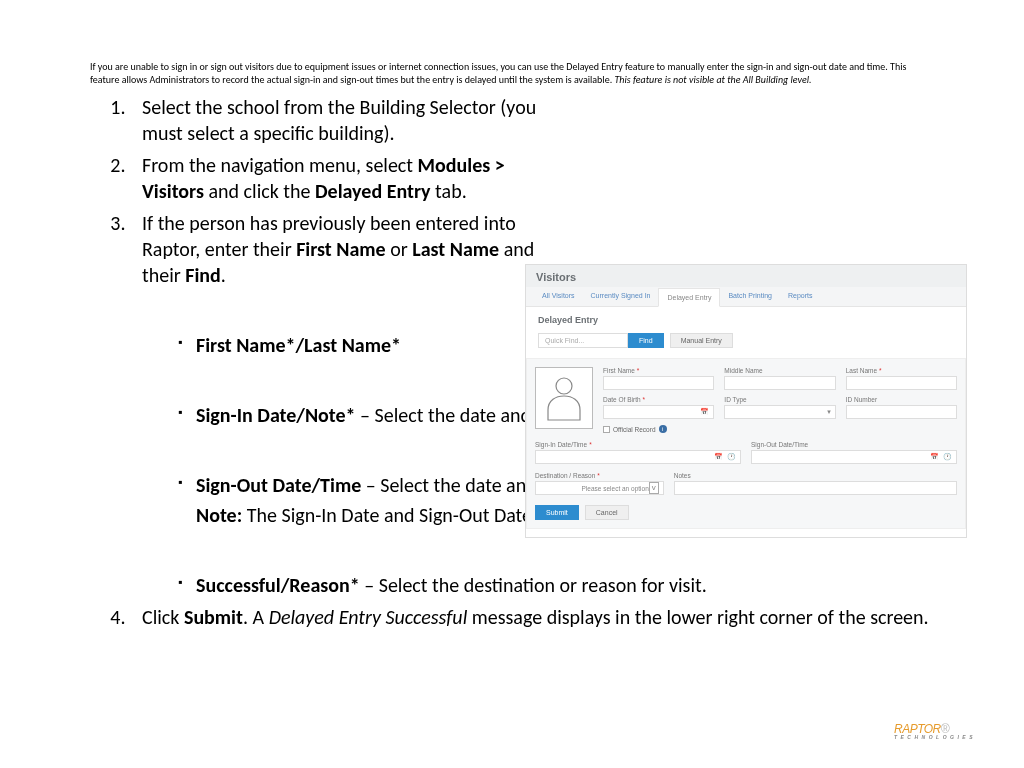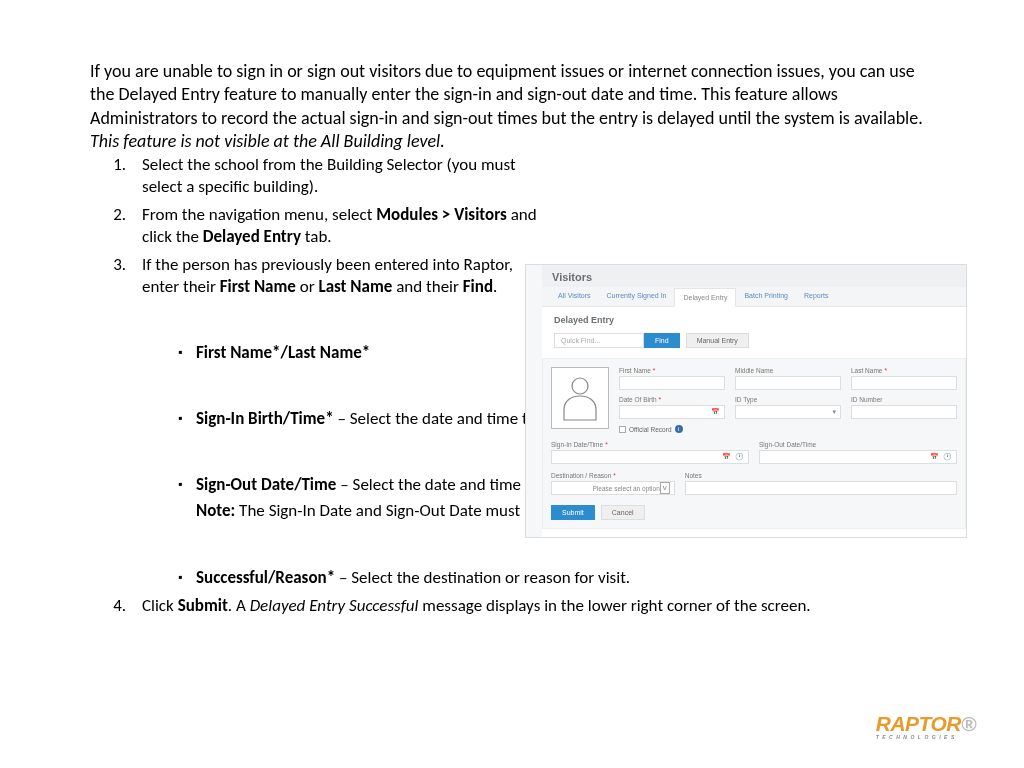--- a/index.html
+++ b/index.html
@@ -1,33 +1,33 @@
 <!DOCTYPE html>
 <html><head>
 <meta charset="utf-8">
 <style>
   * { box-sizing: border-box; margin: 0; padding: 0; }
   body { font-family: Calibri, 'Segoe UI', Arial, sans-serif; width: 1024px; height: 768px; background: #fff; color: #000; position: relative; }
   .page { padding: 60px 90px 20px 90px; }
   h1 { font-size: 40px; font-weight: 400; margin-bottom: 6px; border-bottom: 2px solid #e58a2a; padding-bottom: 4px; }
-  .intro { font-size: 18px; line-height: 1.3; margin-bottom: 0; }
+  .intro { font-size: 10px; line-height: 1.3; margin-bottom: 8px; }
   .intro em { font-style: italic; }
-  ol.main { list-style: decimal; padding-left: 40px; font-size: 17px; line-height: 1.3; }
+  ol.main { list-style: decimal; padding-left: 40px; font-size: 20px; line-height: 1.3; }
   ol.main > li { margin-bottom: 6px; padding-left: 12px; }
   ol.main > li.narrow { width: 410px; }
   .sub { margin-top: 6px; }
   ul.bullets { list-style: none; padding-left: 36px; margin-top: 6px; }
   ul.bullets > li { position: relative; margin-bottom: 4px; padding-left: 18px; margin-top: 44px; }
   ul.bullets > li::before { content: "▪"; position: absolute; left: 0; font-size: 12px; top: 3px; }
   .note-indent { padding-left: 54px; margin-top: 4px; margin-bottom: 4px; }
   .outro { font-size: 16px; line-height: 1.3; margin-top: 6px; }
   b { font-weight: bold; }
 
   
-  .shot { position: absolute; top: 264px; left: 525px; width: 442px; border: 1px solid #ddd; background: #f6f7f8; font-family: Arial, sans-serif; font-size: 8px; color: #666; padding-left: 16px; }
+  .shot { position: absolute; top: 264px; left: 525px; width: 442px; border: 1px solid #ddd; background: #f6f7f8; font-family: Arial, sans-serif; font-size: 8px; color: #666; }
   .shot-title { font-weight: bold; color: #6a6f73; font-size: 11px; padding: 6px 10px 4px; background: #eef0f1; }
   .shot-tabs { display: flex; gap: 0; background: #f4f5f6; border-bottom: 1px solid #e5e5e5; padding: 0 8px; font-size: 7px; }
   .shot-tab { padding: 5px 8px; color: #5a8bc2; cursor: pointer; }
   .shot-tab.active { background: #fff; border: 1px solid #e5e5e5; border-bottom-color: #fff; color: #888; position: relative; top: 1px; }
   .shot-body { padding: 8px 12px; background: #fff; }
   .shot-sub { font-weight: bold; color: #6b7074; font-size: 9px; margin-bottom: 8px; }
   .shot-search { display: flex; gap: 0; margin-bottom: 10px; align-items: stretch; }
   .shot-input { border: 1px solid #ddd; padding: 3px 6px; font-size: 7px; color: #aaa; width: 90px; background: #fff; }
   .shot-btn { padding: 3px 10px; font-size: 7px; cursor: pointer; border: 1px solid; }
   .shot-btn.blue { background: #2d8ccf; color: #fff; border-color: #2d8ccf; }
@@ -44,42 +44,42 @@
   .official { grid-column: 1 / 4; font-size: 6.5px; color: #666; display: flex; align-items: center; gap: 3px; }
   .official .cb { width: 7px; height: 7px; border: 1px solid #aaa; background: #fff; }
   .info-i { display: inline-block; width: 8px; height: 8px; border-radius: 50%; background: #3a6ea5; color: #fff; font-size: 6px; text-align: center; line-height: 8px; }
   .row2 { display: grid; grid-template-columns: 1fr 1fr; gap: 10px; margin-top: 8px; }
   .row3 { display: grid; grid-template-columns: 1fr 2.2fr; gap: 10px; margin-top: 8px; }
   .wide .inp { position: relative; }
   .twin-icons { display: flex; gap: 4px; }
   .select-inp { font-size: 6.5px; color: #888; padding-left: 4px; justify-content: space-between; }
   .shot-actions { display: flex; gap: 6px; margin-top: 10px; }
   .raptor-logo { position: absolute; bottom: 28px; right: 48px; font-family: Arial, sans-serif; text-align: left; }
-  .raptor-logo .r1 { font-weight: 700; font-size: 21px; color: #e69b2c; letter-spacing: -0.5px; font-style: italic; }
+  .raptor-logo .r1 { font-weight: 400; font-size: 12px; color: #e69b2c; letter-spacing: -0.5px; font-style: italic; }
   .raptor-logo .r2 { font-size: 5px; letter-spacing: 3.5px; color: #888; margin-top: -2px; font-style: italic; font-weight: bold; }
 </style>
 </head>
 <body>
 
 <div class="page">
 
   <p class="intro">
     <span>If you are unable to sign in or sign out visitors due to equipment issues or internet connection issues, you can use the Delayed Entry feature to manually enter the sign-in and sign-out date and time. This feature allows Administrators to record the actual sign-in and sign-out times but the entry is delayed until the system is available. </span><em>This feature is not visible at the All Building level.</em>
   </p>
 
   <ol class="main">
     <li class="narrow">Select the school from the Building Selector (you must select a specific building).</li>
     <li class="narrow">
       <span>From the navigation menu, select </span><b>Modules &gt; Visitors</b><span> and click the </span><b>Delayed Entry</b><span> tab.</span>
     </li>
     <li class="narrow">
       <span>If the person has previously been entered into Raptor, enter their </span><b>First Name</b><span> or </span><b>Last Name</b><span> and their </span><b>Find</b><span>.</span>
       <ul class="bullets">
         <li><b>First Name*/Last Name*</b></li>
-        <li style="width:700px"><b>Sign-In Birth/Time*</b><span> – Select the date and time that the person actually signed in.</span></li>
+        <li style="width:700px"><b>Sign-In Date/Note*</b><span> – Select the date and time that the person actually signed in.</span></li>
         <li style="width:700px"><b>Sign-Out Date/Time</b><span> – Select the date and time that the person actually signed out.</span></li>
       </ul>
       <div class="note-indent" style="width:700px"><b>Note:</b><span> The Sign-In Date and Sign-Out Date must be the same date.</span></div>
       <ul class="bullets">
         <li style="width:700px"><b>Successful/Reason*</b><span> – Select the destination or reason for visit.</span></li>
       </ul>
     </li>
     <li style="width:820px">
       <span>Click </span><b>Submit</b><span>. A </span><em>Delayed Entry Successful</em><span> message displays in the lower right corner of the screen.</span>
     </li>

